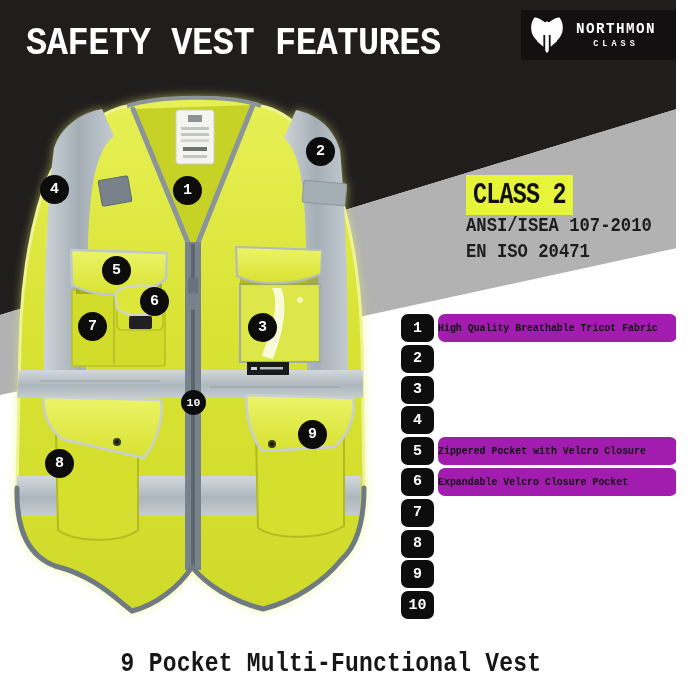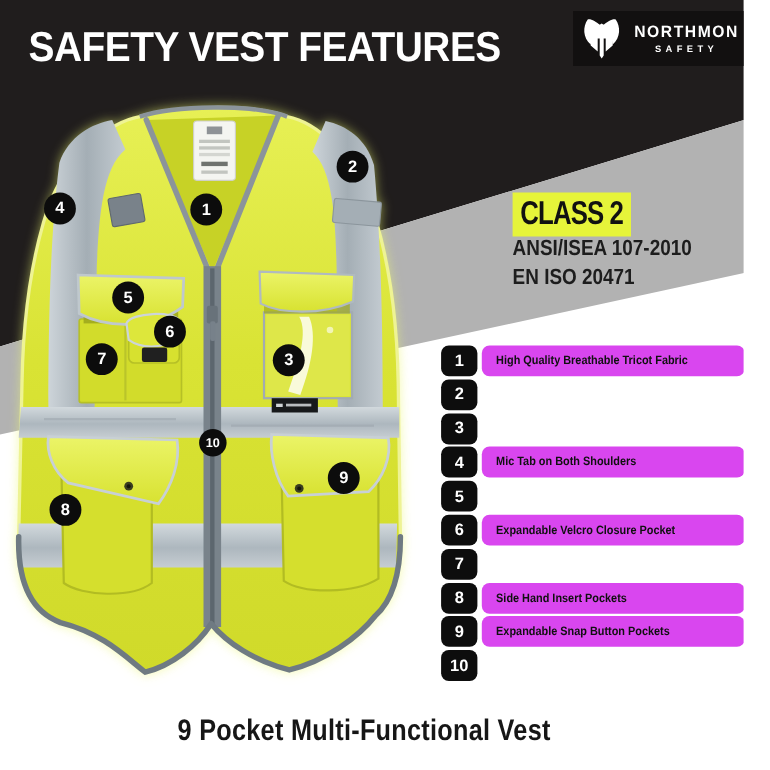--- a/index.html
+++ b/index.html
@@ -1,18 +1,18 @@
 <!DOCTYPE html>
 <html><head>
 <meta charset="utf-8">
 <style>
   html,body{margin:0;padding:0;background:#fff;}
   .canvas{
     position:relative;width:676px;height:700px;overflow:hidden;
-    background:#ffffff;font-family:Liberation Sans, sans-serif;
+    background:#ffffff;font-family:Liberation Mono, monospace;
   }
   .bg-svg{position:absolute;left:0;top:0;}
   
   .page-title{
     position:absolute;left:26px;top:22px;
     color:#ffffff;font-size:38px;font-weight:bold;letter-spacing:-0.5px;
     transform:scaleX(0.93);transform-origin:left top;white-space:nowrap;
   }
   .brand{
     position:absolute;left:521px;top:10px;width:172px;height:50px;
@@ -35,22 +35,22 @@
   
   .features{
     position:absolute;left:401px;top:314px;display:flex;flex-direction:column;gap:2.8px;
   }
   .feature-row{display:flex;gap:4px;height:28px;}
   .feature-num{
     width:33px;height:28px;background:#0d0d0d;border-radius:7px;
     color:#fff;font-size:15px;font-weight:bold;display:flex;align-items:center;justify-content:center;flex:none;
   }
   .feature-pill{
-    width:239px;height:28px;background:#d946ef;border-radius:7px;
-    display:flex;align-items:center;padding-left:13px;box-sizing:border-box;flex:none;
+    width:239px;height:28px;background:#a21caf;border-radius:7px;
+    display:flex;align-items:center;box-sizing:border-box;flex:none;
   }
   .feature-pill span{
     font-size:11px;font-weight:bold;color:#101010;white-space:nowrap;
     transform:scaleX(0.9);transform-origin:left center;display:inline-block;letter-spacing:0;
   }
   
   .vest-svg{position:absolute;left:0;top:90px;filter:drop-shadow(0 0 5px rgba(235,245,110,0.55));}
   
   .callout{
     position:absolute;width:29px;height:29px;border-radius:50%;background:#0c0c0c;
@@ -76,21 +76,21 @@
 
   <div class="page-title">SAFETY VEST FEATURES</div>
   <div class="brand">
     <svg width="40" height="38" viewBox="0 0 44 40">
       <path d="M8,1 C3,8 3,19 11,26 C12,18 15,11 21,7 C16,3 11,0 8,1 Z" fill="#ffffff"></path>
       <path d="M36,1 C41,8 41,19 33,26 C32,18 29,11 23,7 C28,3 33,0 36,1 Z" fill="#ffffff"></path>
       <path d="M22,5 C14,9 10,17 11,27 L18,33 L18,20 L20,20 L20,37 L22,40 L24,37 L24,20 L26,20 L26,33 L33,27 C34,17 30,9 22,5 Z" fill="#ffffff"></path>
     </svg>
     <div class="brand-text">
       <span class="brand-name">NORTHMON</span>
-      <span class="brand-sub">SAFETY</span>
+      <span class="brand-sub">CLASS</span>
     </div>
   </div>
 
   <svg class="vest-svg" width="400" height="560" viewBox="0 0 400 560">
     <defs>
       <linearGradient id="vestGrad" x1="0" y1="0" x2="0" y2="1">
         <stop offset="0" stop-color="#e7f055"></stop>
           <stop offset="0.45" stop-color="#d9e334"></stop>
           <stop offset="1" stop-color="#d0da2a"></stop>
       </linearGradient>
@@ -226,47 +226,41 @@
         </div>
     </div>
     <div class="feature-row">
       <div class="feature-num">2</div>
     </div>
     <div class="feature-row">
       <div class="feature-num">3</div>
     </div>
     <div class="feature-row">
       <div class="feature-num">4</div>
+    </div>
+    <div class="feature-row">
+      <div class="feature-num">5</div>
       <div class="feature-pill">
-          <span>Mic Tab on Both Shoulders</span>
+          <span>Zippered Pocket with Velcro Closure</span>
         </div>
-    </div>
-    <div class="feature-row">
-      <div class="feature-num">5</div>
     </div>
     <div class="feature-row">
       <div class="feature-num">6</div>
       <div class="feature-pill">
           <span>Expandable Velcro Closure Pocket</span>
         </div>
     </div>
     <div class="feature-row">
       <div class="feature-num">7</div>
     </div>
     <div class="feature-row">
       <div class="feature-num">8</div>
-      <div class="feature-pill">
-          <span>Side Hand Insert Pockets</span>
-        </div>
     </div>
     <div class="feature-row">
       <div class="feature-num">9</div>
-      <div class="feature-pill">
-          <span>Expandable Snap Button Pockets</span>
-        </div>
     </div>
     <div class="feature-row">
       <div class="feature-num">10</div>
     </div>
   </div>
 
   <div class="footer-title">9 Pocket Multi-Functional Vest</div>
 
 </div>
 

